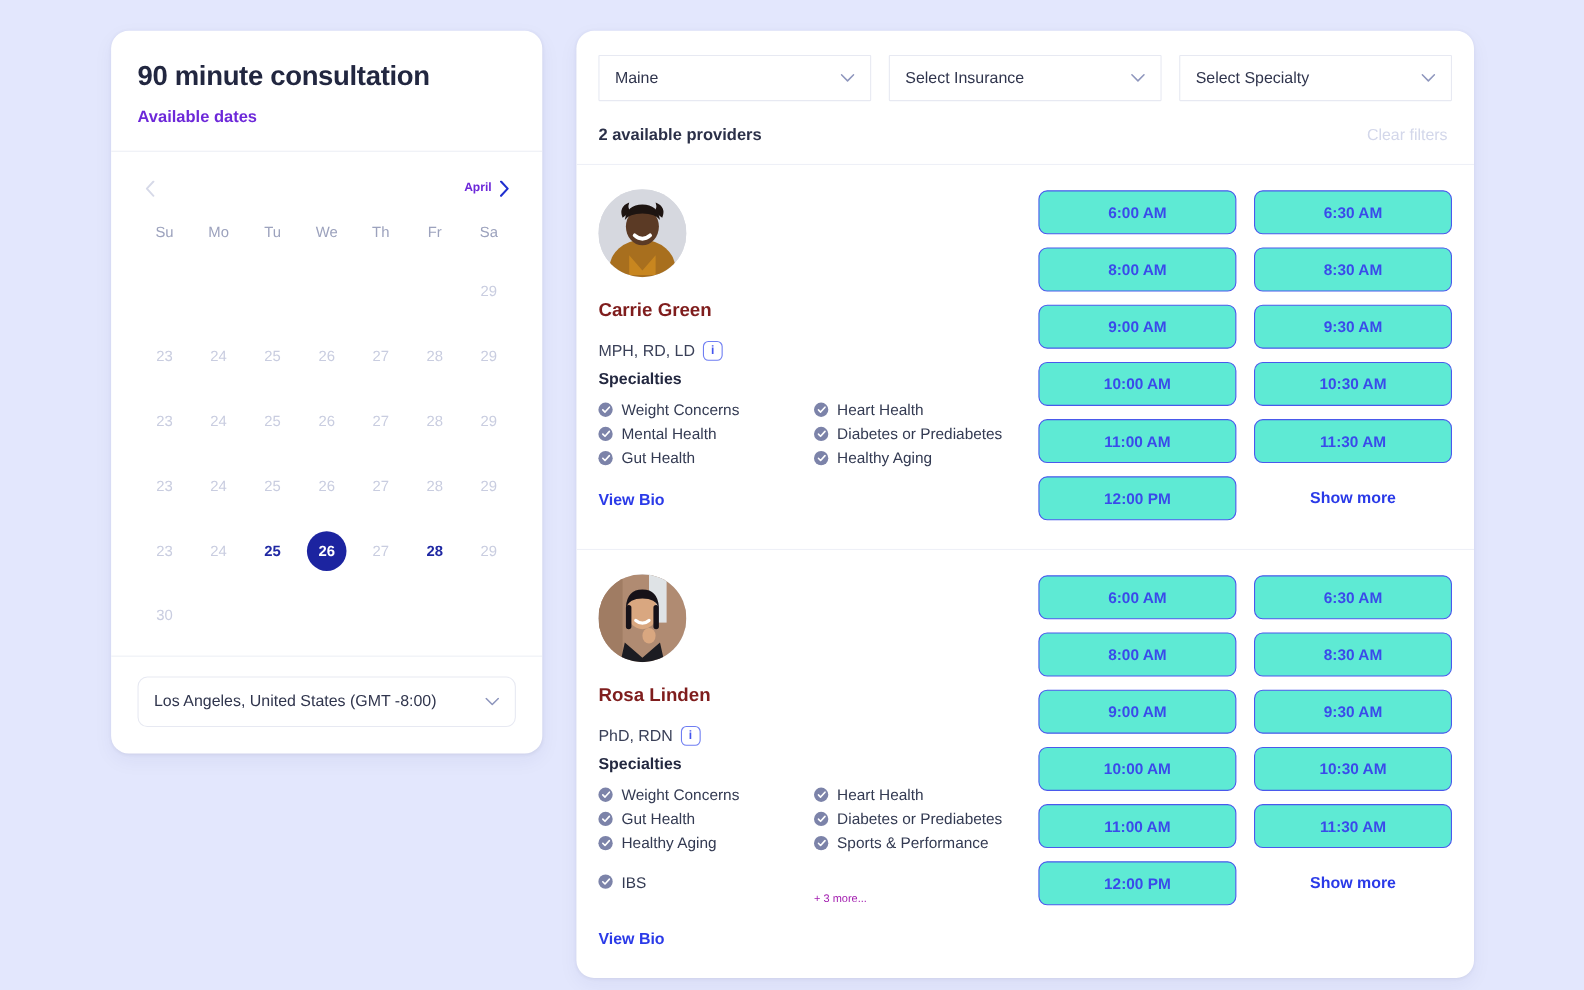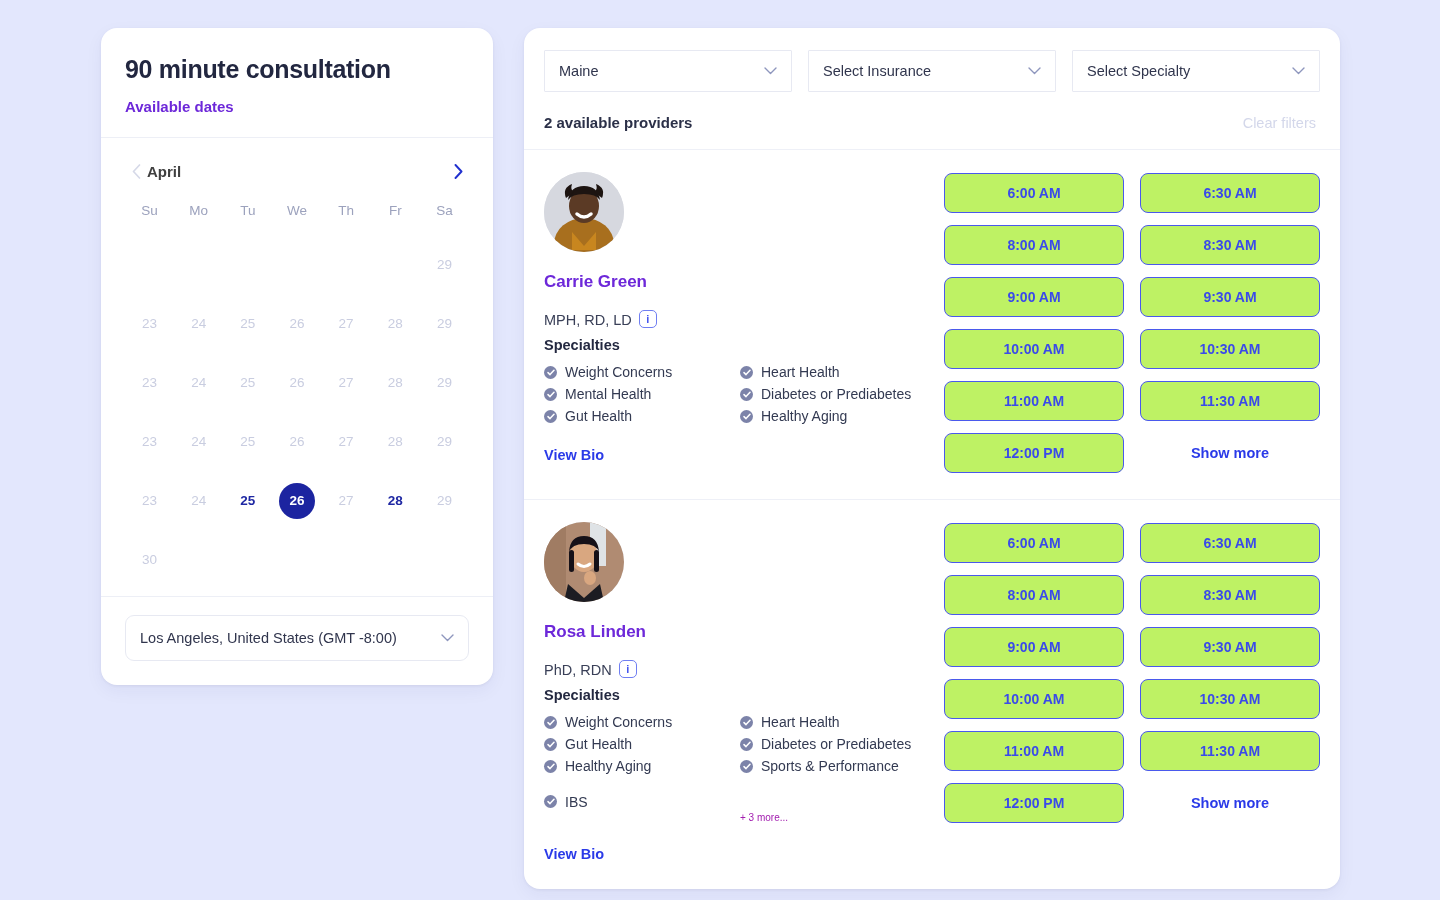--- a/index.html
+++ b/index.html
@@ -31,22 +31,22 @@
   }
   .lp-divider { height: 1px; background: #edeff6; }
 
   
   .cal { padding: 16px 24px 18px 24px; }
   .cal-nav {
     display: flex; align-items: center; justify-content: space-between;
     height: 34px; margin-bottom: 10px;
   }
   .cal-month {
-    font-size: 15px; font-weight: 700; color: #404040;
-    flex: 1; text-align: left;
+    font-size: 11px; font-weight: 700; color: #6d28d9;
+    flex: 1; text-align: right;
   }
   .chev {
     width: 22px; height: 22px; display: flex; align-items: center; justify-content: center;
     cursor: pointer;
   }
   .chev svg { display: block; }
   .chev.disabled { cursor: default; }
 
   .cal-grid {
     display: grid;
@@ -125,21 +125,21 @@
     border-top: 1px solid #eef0f7;
   }
   .prov-left { width: 400px; flex: none; padding-top: 8px; }
   .avatar {
     width: 80px; height: 80px; border-radius: 50%;
     overflow: hidden; position: relative;
     background: #d9dbe2;
   }
   .avatar svg { display: block; }
   .prov-name {
-    font-size: 17px; font-weight: 700; color: #6d28d9;
+    font-size: 17px; font-weight: 700; color: #7f1d1d;
     margin-top: 20px;
   }
   .prov-creds {
     font-size: 14.5px; color: #3a4058;
     margin-top: 18px; display: flex; align-items: flex-end; gap: 7px;
   }
   .info-badge {
     width: 18px; height: 18px;
     border: 1.4px solid #6f7ef2; border-radius: 5px;
     display: inline-flex; align-items: center; justify-content: center;
@@ -175,21 +175,21 @@
   }
 
   .prov-right { flex: 1; padding-top: 9px; }
   .slots {
     display: grid; grid-template-columns: 1fr 1fr;
     gap: 12px 16px;
   }
   .slot {
     height: 40px;
     border: 1.4px solid #4a59ec; border-radius: 8px;
-    background: #bef264;
+    background: #5eead4;
     display: flex; align-items: center; justify-content: center;
     font-size: 14px; font-weight: 700; color: #3a4aea;
     cursor: pointer;
   }
   .show-more {
     height: 40px;
     display: flex; align-items: center; justify-content: center;
     font-size: 14.5px; font-weight: 700; color: #2a3ae8;
     cursor: pointer;
   }

